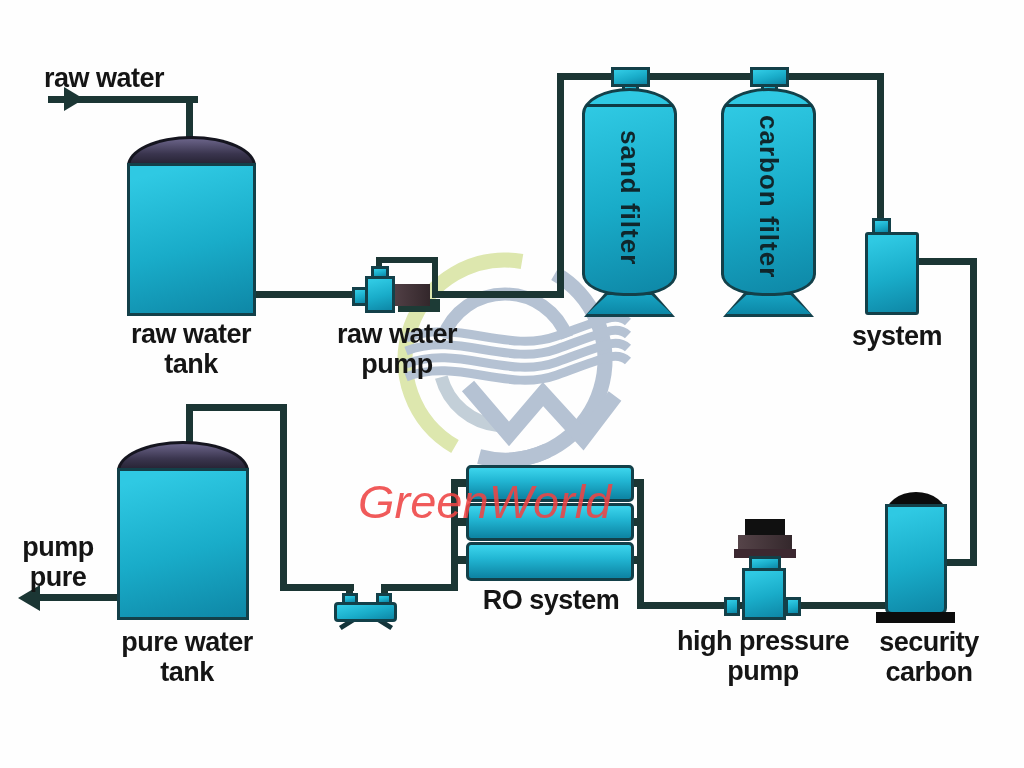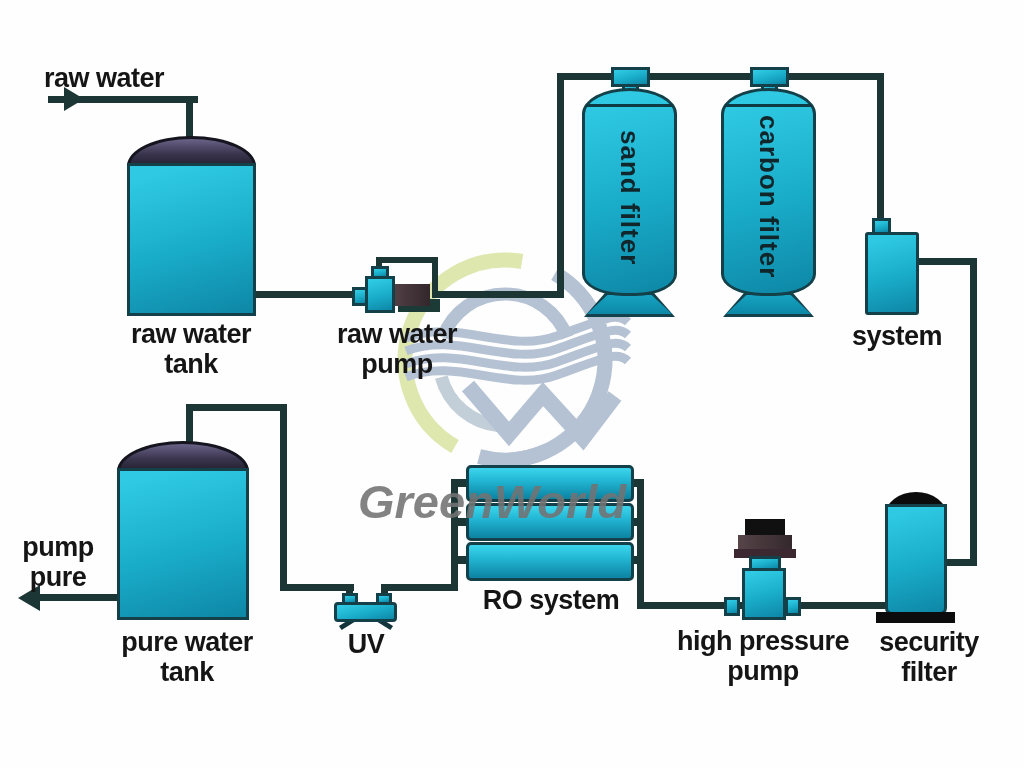--- a/index.html
+++ b/index.html
@@ -14,22 +14,22 @@
         border:3px solid #134049;}
   .dome{background:linear-gradient(180deg,#6a6388 0%,#3a354e 55%,#23202f 100%);
         border:3px solid #15151f;border-bottom:none;
         border-radius:50% 50% 0 0 / 100% 100% 0 0;}
   .lbl{position:absolute;font-weight:bold;color:#151515;font-size:27px;line-height:1.12;
        text-align:center;z-index:5;letter-spacing:-0.5px;white-space:nowrap;}
   .vlbl{position:absolute;z-index:5;display:flex;align-items:center;justify-content:center;
         font-weight:bold;color:#10262b;font-size:26px;writing-mode:vertical-rl;
         letter-spacing:1px;}
   .wm-svg{position:absolute;left:372px;top:238px;z-index:1;}
-  .wm-text{position:absolute;left:358px;top:474px;z-index:4;font-size:47px;font-weight:bold;
-           font-style:italic;color:#737373;opacity:.88;letter-spacing:0px;white-space:nowrap;}
+  .wm-text{position:absolute;left:358px;top:474px;z-index:4;font-size:47px;font-weight:normal;
+           font-style:italic;color:#ef4444;opacity:.88;letter-spacing:0px;white-space:nowrap;}
   .leg{position:absolute;width:17px;height:5px;background:#13343a;z-index:3;}
 </style>
 </head>
 <body>
 
 <div id="stage">
 
   <svg class="wm-svg" width="290" height="300" viewBox="0 0 290 300">
     <path d="M 83 208.6 A 100 100 0 0 1 150 23.5" stroke="#dde7ae" stroke-width="15" fill="none"></path>
     <path d="M 183 35.4 A 100 100 0 0 1 141.7 221.6" stroke="#b5c2d3" stroke-width="15" fill="none"></path>
@@ -145,25 +145,24 @@
   </div>
   <div class="lbl" style="left:8px;top:532px;width:100px">
     <div>pump</div>
     <div>pure</div>
   </div>
   <div class="lbl" style="left:99px;top:627px;width:176px">
     <div>pure water</div>
     <div>tank</div>
   </div>
   <div class="lbl" style="left:281px;top:629px;width:170px">
-    <div>UV</div>
   </div>
   <div class="lbl" style="left:466px;top:585px;width:170px">RO system</div>
   <div class="lbl" style="left:658px;top:626px;width:210px">
     <div>high pressure</div>
     <div>pump</div>
   </div>
   <div class="lbl" style="left:844px;top:627px;width:170px">
     <div>security</div>
-    <div>filter</div>
+    <div>carbon</div>
   </div>
 
 </div>
 
 </body></html>

